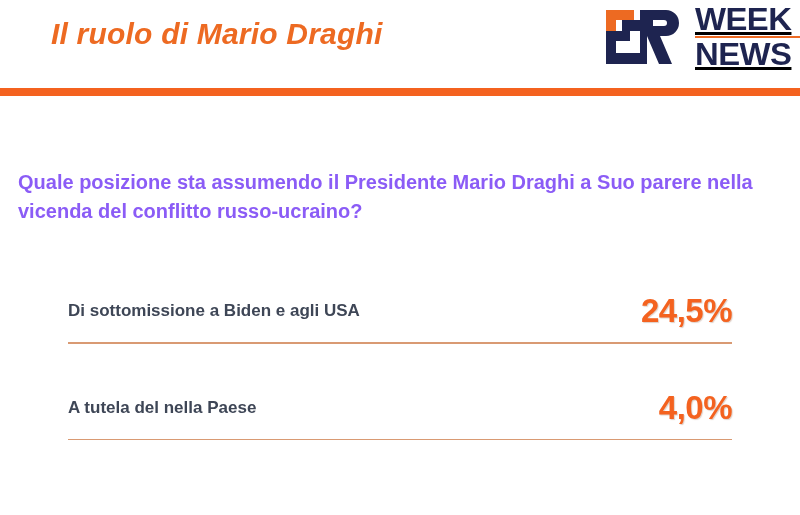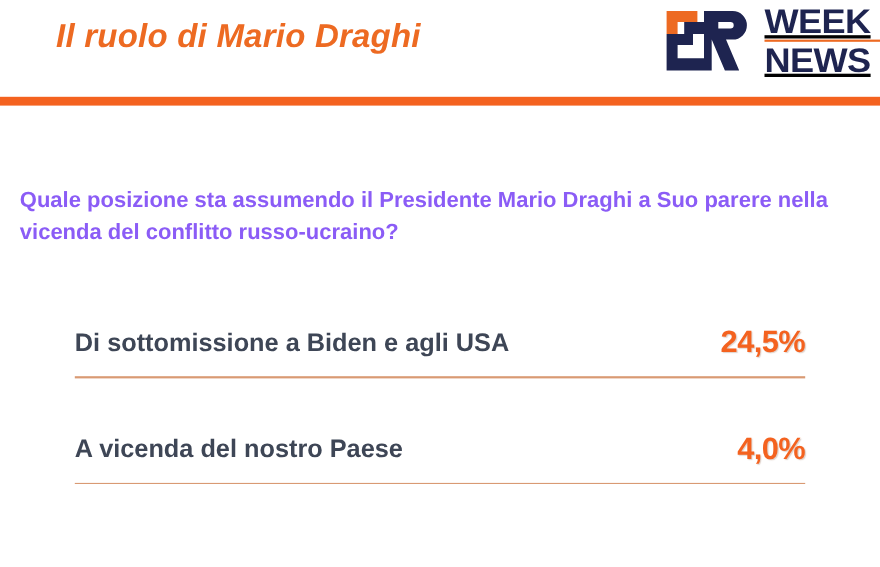--- a/index.html
+++ b/index.html
@@ -105,27 +105,27 @@
   }
   .result-row {
     position: relative;
     height: 62px;
     margin: 0 68px 0 68px;
     display: flex;
     align-items: center;
     justify-content: space-between;
   }
   .result-label {
-    font-size: 23px;
+    font-size: 17px;
     font-weight: bold;
     color: #3E4656;
     white-space: nowrap;
   }
   .result-value {
-    font-size: 28px;
+    font-size: 33px;
     font-weight: bold;
     color: #F4621F;
     white-space: nowrap;
     letter-spacing: -0.5px;
     text-shadow: 1px 1px 1px rgba(160,120,100,0.35);
     min-width: 130px;
     text-align: right;
   }
   .row-divider {
     height: 1.6px;
@@ -171,18 +171,18 @@
 
   <div class="result-row">
     <span class="result-label">Di sottomissione a Biden e agli USA</span>
     <span class="result-value">24,5%</span>
   </div>
 
   <div class="row-divider"></div>
   <div class="row-gap"></div>
 
   <div class="result-row">
-    <span class="result-label">A vicenda del nostro Paese</span>
+    <span class="result-label">A tutela del nella Paese</span>
     <span class="result-value">4,0%</span>
   </div>
 
   <div class="row-divider"></div>
 </div>
 
 </body></html>

